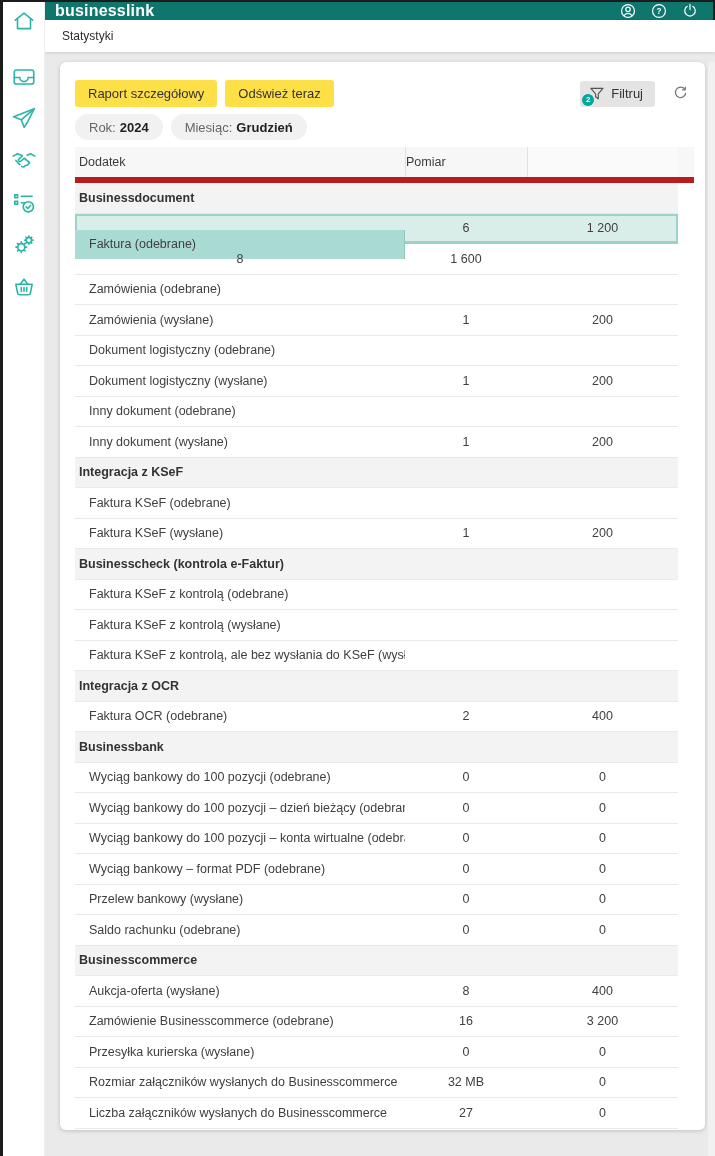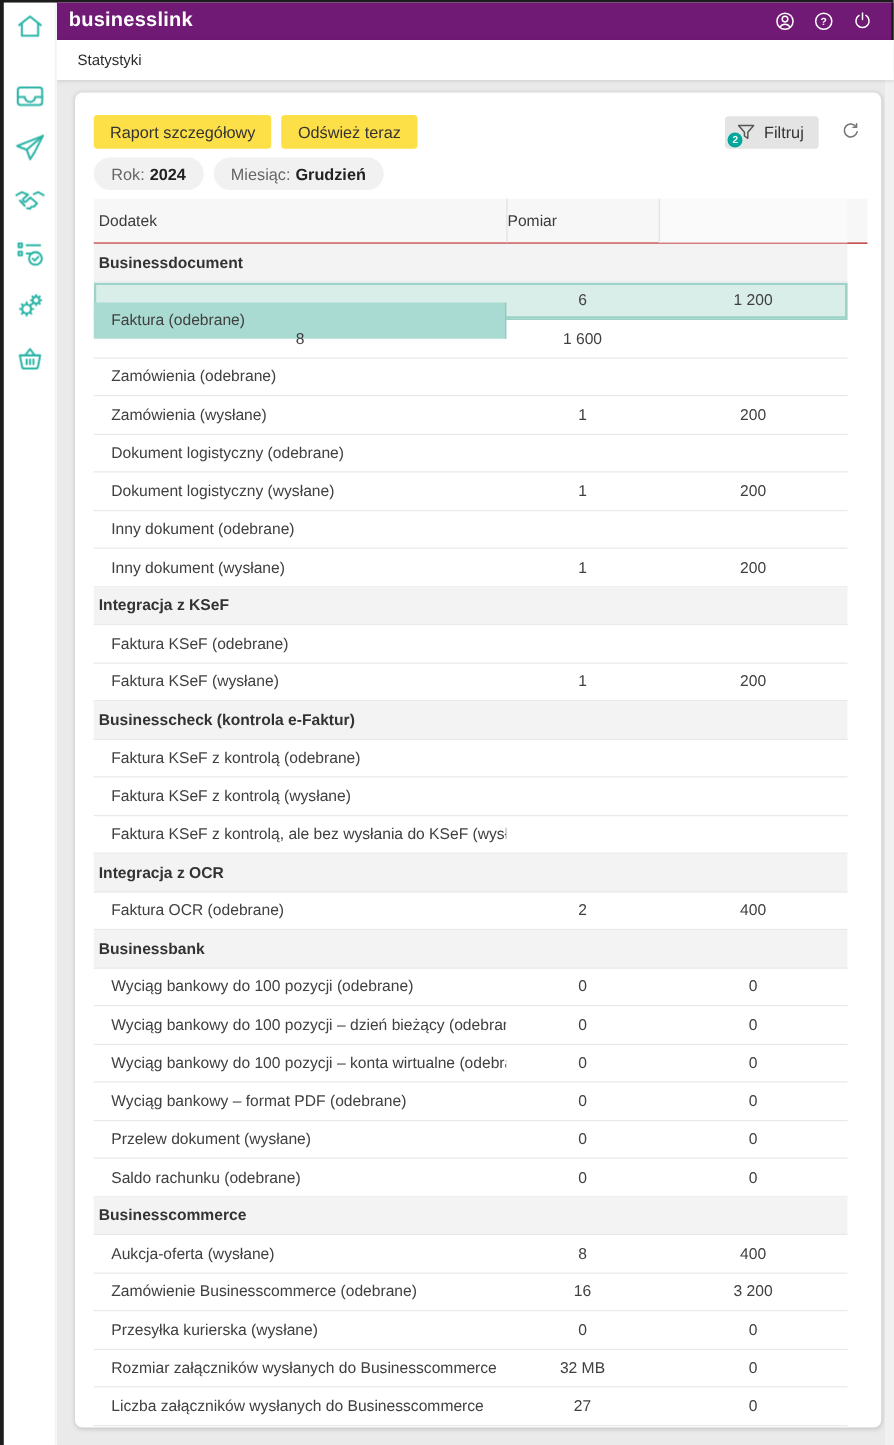--- a/index.html
+++ b/index.html
@@ -9,21 +9,21 @@
   .frame { width:715px; height:1156px; display:flex; border-left:3px solid #1c1c1c; border-top:2px solid #1c1c1c; background:#eaeaea; }
 
   
   .sidebar { width:42px; background:#ffffff; flex:none; display:flex; flex-direction:column; align-items:center; border-right:1px solid #eeeeee; z-index:3; }
   .side-icon { width:28px; height:28px; margin-top:14px; color:#2cb5a7; display:flex; align-items:center; justify-content:center; cursor:pointer; }
   .side-icon:first-child { margin-top:5px; margin-bottom:14px; }
   .side-icon svg { width:26px; height:26px; fill:none; stroke:currentColor; stroke-width:1.5; stroke-linecap:round; stroke-linejoin:round; }
 
   
   .main { flex:1; display:flex; flex-direction:column; min-width:0; }
-  .topbar { height:30px; background:#701a75; display:flex; align-items:center; padding:0 14px 0 10px; flex:none; border-right:2px solid #1c1c1c; }
+  .topbar { height:18px; background:#0f766e; display:flex; align-items:center; padding:0 14px 0 10px; flex:none; border-right:2px solid #1c1c1c; }
   .brand { color:#ffffff; font-size:16px; font-weight:bold; letter-spacing:.2px; }
   .topbar-right { margin-left:auto; display:flex; gap:13px; }
   .tb-icon { width:18px; height:18px; color:#ffffff; cursor:pointer; }
   .tb-icon svg { width:18px; height:18px; fill:none; stroke:currentColor; stroke-width:1.6; stroke-linecap:round; stroke-linejoin:round; }
 
   .subbar { height:32px; background:#ffffff; display:flex; align-items:center; padding-left:17px; flex:none; box-shadow:0 1px 3px rgba(0,0,0,.12); position:relative; z-index:2; }
   .crumb { font-size:12px; color:#2b2b2b; cursor:pointer; }
 
   .content { flex:1; background:#eaeaea; padding:10px 10px 0 15px; overflow:hidden; }
 
@@ -39,21 +39,21 @@
   .badge { position:absolute; left:-6px; bottom:-3px; width:12px; height:12px; border-radius:50%; background:#00a79b; color:#ffffff; font-size:8px; font-weight:bold; display:flex; align-items:center; justify-content:center; }
   .reload { width:17px; height:17px; color:#777777; cursor:pointer; }
   .reload svg { width:17px; height:17px; fill:none; stroke:currentColor; stroke-width:1.5; stroke-linecap:round; stroke-linejoin:round; }
 
   .chips { display:flex; align-items:center; gap:8px; height:26px; margin-bottom:7px; }
   .chip { background:#f1f1f1; border-radius:14px; height:26px; padding:0 14px; display:flex; align-items:center; font-size:13px; color:#666666; cursor:pointer; }
   .chip b { color:#222222; font-weight:bold; margin-left:4px; }
 
   
   .table { width:619px; font-size:12.5px; color:#404040; }
-  .thead { display:grid; grid-template-columns:330px 122px 151px 16px; height:36px; background:#f7f7f7; border-bottom:1px solid #b91c1c; }
+  .thead { display:grid; grid-template-columns:330px 122px 151px 16px; height:36px; background:#f7f7f7; border-bottom:6px solid #b91c1c; }
   .thead > div { display:flex; align-items:center; color:#3c3c3c; }
   .th-label { padding-left:4px; }
   .th-num { border-left:1px solid #e2e2e2; }
   .th-spacer { border-left:1px solid #e2e2e2; background:#fafafa; }
 
   .grow { height:30.5px; margin-right:16px; background:#f3f3f3; border-bottom:1px solid #e9e9e9; display:flex; align-items:center; padding-left:4px; font-weight:bold; color:#333333; }
   .trow { display:grid; grid-template-columns:330px 122px 151px; height:30.5px; margin-right:16px; border-bottom:1px solid #e9e9e9; cursor:pointer; }
   .trow > div { display:flex; align-items:center; height:100%; overflow:hidden; white-space:nowrap; }
   .c-label { padding-left:14px; }
   .c-num { justify-content:center; }
@@ -275,21 +275,21 @@
               <div class="c-label">Wyciąg bankowy do 100 pozycji – konta wirtualne (odebran</div>
               <div class="c-num">0</div>
               <div class="c-num">0</div>
             </div>
             <div class="trow">
               <div class="c-label">Wyciąg bankowy – format PDF (odebrane)</div>
               <div class="c-num">0</div>
               <div class="c-num">0</div>
             </div>
             <div class="trow">
-              <div class="c-label">Przelew dokument (wysłane)</div>
+              <div class="c-label">Przelew bankowy (wysłane)</div>
               <div class="c-num">0</div>
               <div class="c-num">0</div>
             </div>
             <div class="trow">
               <div class="c-label">Saldo rachunku (odebrane)</div>
               <div class="c-num">0</div>
               <div class="c-num">0</div>
             </div>
             <div class="grow">Businesscommerce</div>
             <div class="trow">

